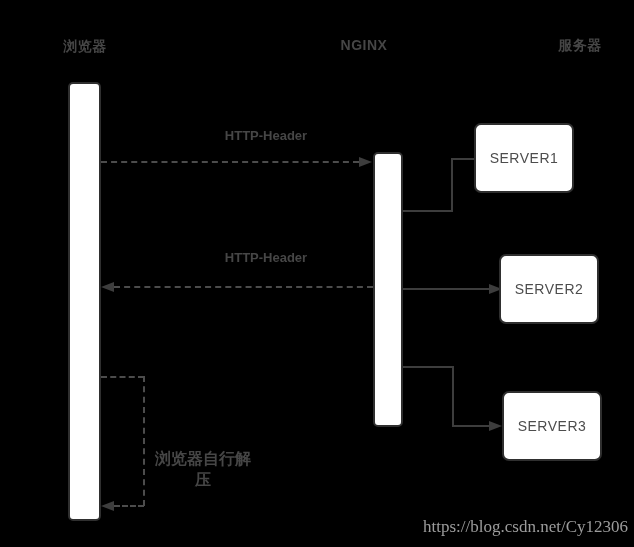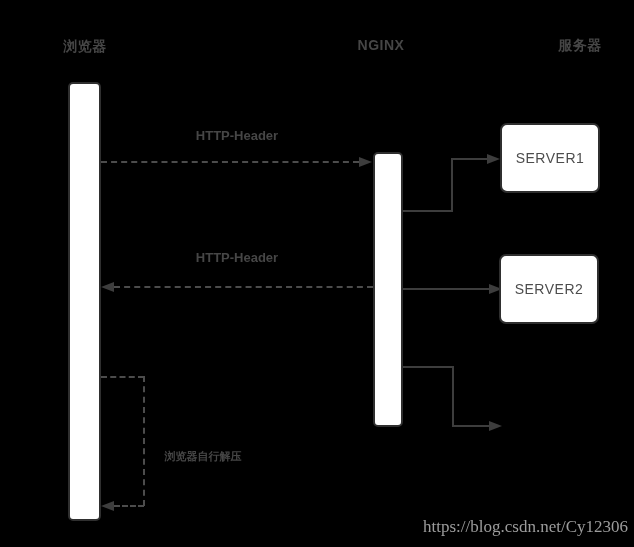--- a/index.html
+++ b/index.html
@@ -14,25 +14,25 @@
   .actor-label{
     position:absolute;text-align:center;color:var(--text);
     font-size:14px;font-weight:700;letter-spacing:.5px;
   }
   .activation{
     position:absolute;background:var(--fill);border:2px solid var(--border);
     border-radius:5px;box-sizing:border-box;
   }
   .msg{
     position:absolute;text-align:center;color:var(--text);
-    font-size:13px;line-height:16px;font-weight:600;
+    font-size:13px;line-height:16px;font-weight:600;padding-left:29px;
   }
   .loop-label{
     position:absolute;text-align:center;color:var(--text);
-    font-size:11px;font-weight:600;
+    font-size:16px;font-weight:600;
   }
   .dash-h{position:absolute;height:0;border-top:2px dashed var(--dash);}
   .dash-v{position:absolute;width:0;border-left:2px dashed var(--dash);}
   .conn{position:absolute;background:var(--line);}
   .arrow{position:absolute;width:0;height:0;
     border-top:5px solid transparent;border-bottom:5px solid transparent;}
   .arrow.right{border-left:13px solid var(--line);}
   .arrow.left{border-right:13px solid var(--line);}
   .server{
     position:absolute;width:100px;height:70px;background:var(--fill);
@@ -43,21 +43,21 @@
   .watermark{
     position:absolute;color:var(--watermark);font-size:17px;white-space:nowrap;font-family:Liberation Serif, serif;
   }
 </style>
 </head>
 <body>
 
 <div class="stage">
 
   <div class="actor-label" style="left:45px;top:38px;width:80px">浏览器</div>
-  <div class="actor-label" style="left:341px;top:37px;width:80px">NGINX</div>
+  <div class="actor-label" style="left:324px;top:37px;width:80px">NGINX</div>
   <div class="actor-label" style="left:540px;top:37px;width:80px">服务器</div>
 
   <div class="activation" style="left:68px;top:82px;width:33px;height:439px"></div>
   <div class="activation" style="left:373px;top:152px;width:30px;height:275px"></div>
 
   <div class="msg" style="left:102px;top:128px;width:270px">
     <div>HTTP-Header</div>
   </div>
   <div class="dash-h" style="left:101px;top:161px;width:258px"></div>
   <div class="arrow right" style="left:359px;top:157px"></div>
@@ -80,22 +80,25 @@
   <div class="arrow right" style="left:487px;top:154px"></div>
 
   <div class="conn" style="left:403px;top:288px;width:87px;height:2px"></div>
   <div class="arrow right" style="left:489px;top:284px"></div>
 
   <div class="conn" style="left:403px;top:366px;width:51px;height:2px"></div>
   <div class="conn" style="left:452px;top:366px;width:2px;height:61px"></div>
   <div class="conn" style="left:452px;top:425px;width:38px;height:2px"></div>
   <div class="arrow right" style="left:489px;top:421px"></div>
 
-  <div class="server" style="left:500px;top:123px">
+  <div class="server" style="left:474px;top:123px">
     <span>SERVER1</span>
   </div>
   <div class="server" style="left:499px;top:254px">
     <span>SERVER2</span>
+  </div>
+  <div class="server" style="left:502px;top:391px">
+    <span>SERVER3</span>
   </div>
 
   <div class="watermark" style="right:6px;top:517px">https://blog.csdn.net/Cy12306</div>
 
 </div>
 
 </body></html>

